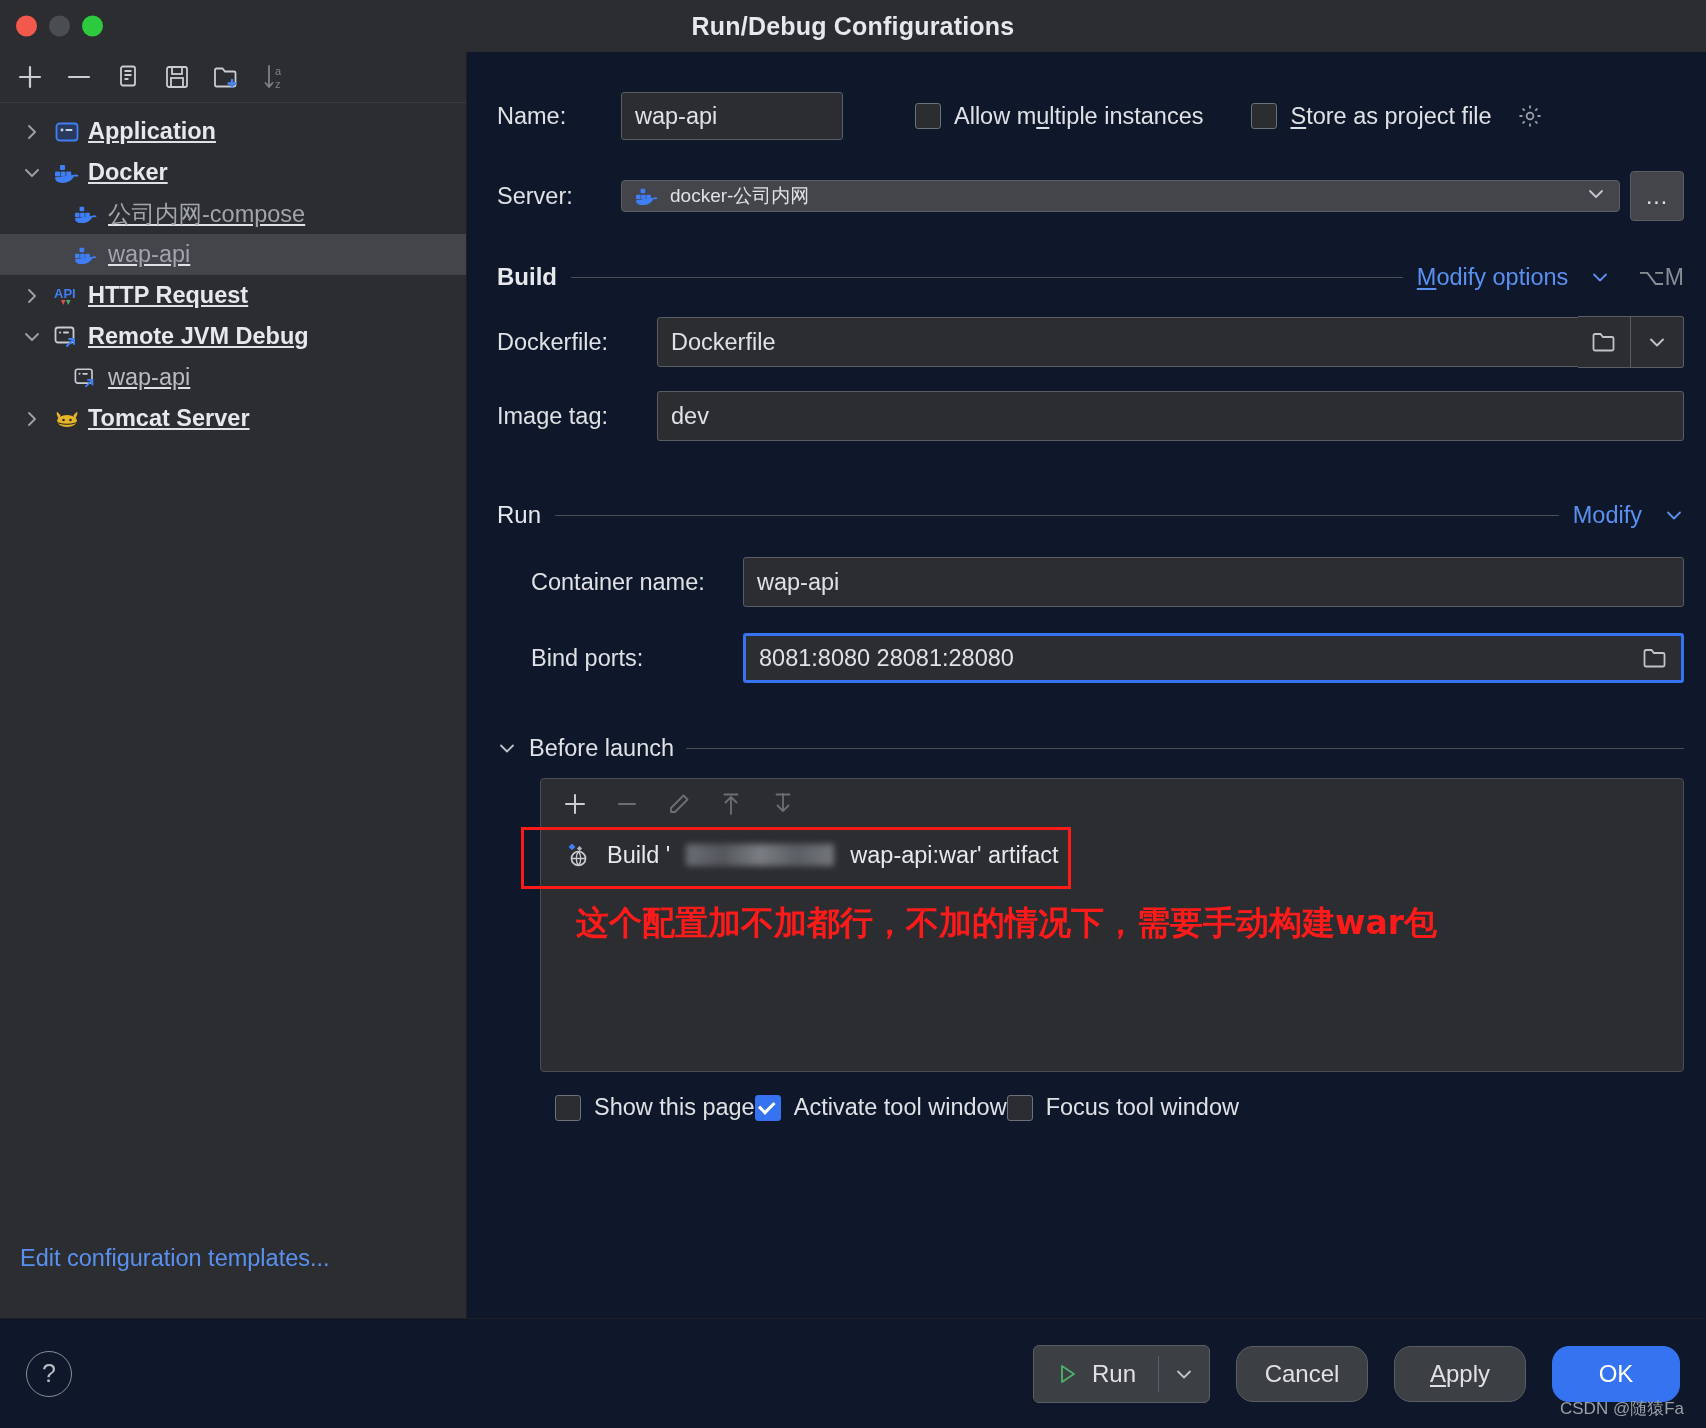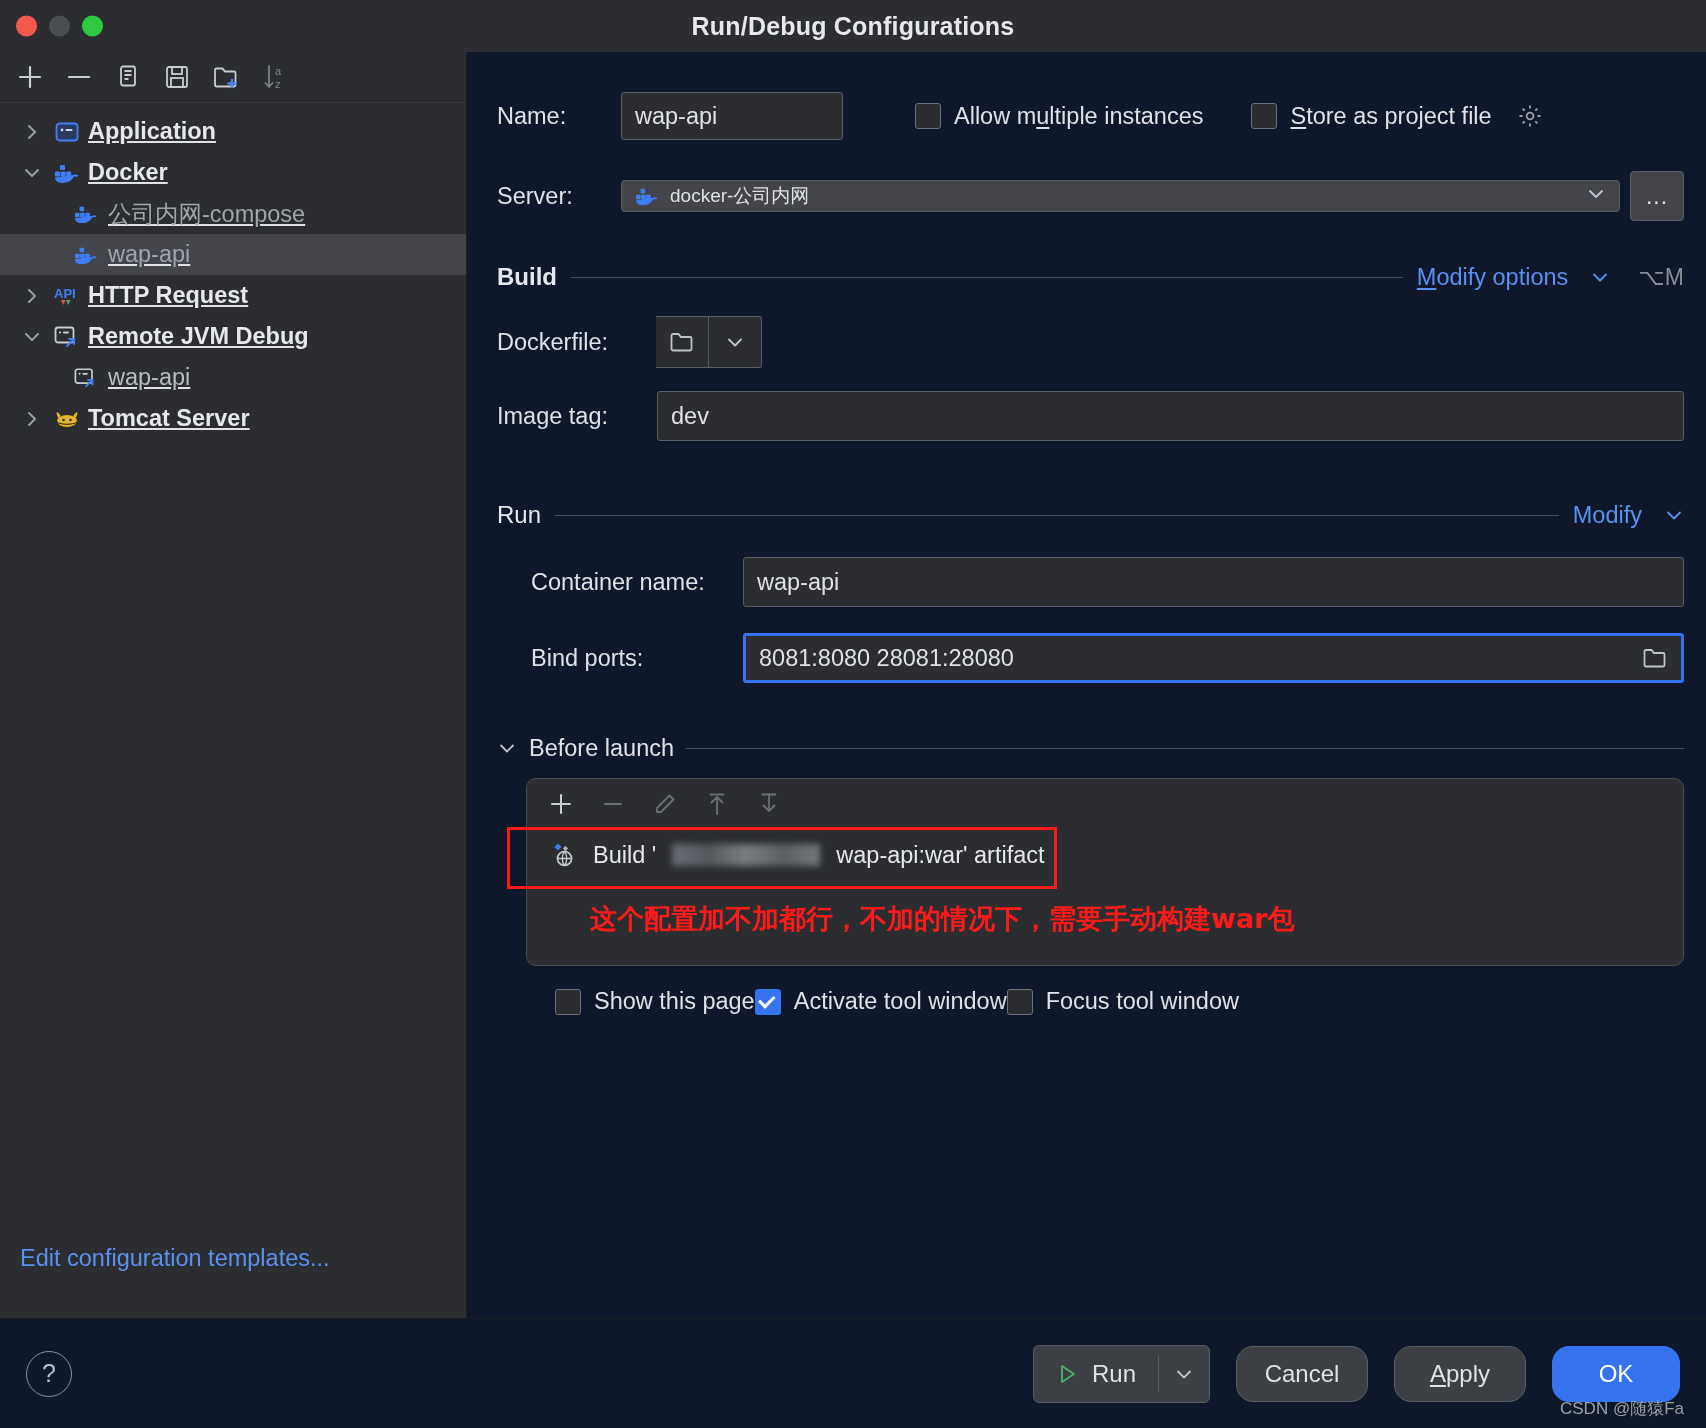--- a/index.html
+++ b/index.html
@@ -172,24 +172,24 @@
   .fld2 { margin-top: 24px; height: 52px; padding-left: 34px; }
   .fld2 .lbl { width: 212px; }
   .fld2 .input { flex: 1 1 auto; height: 50px; }
   .input.focused { border: 3px solid #3573f0; }
 
   
   .bl-head { display: flex; align-items: center; gap: 12px; margin-top: 48px; height: 32px; }
   .bl-chev { width: 20px; display: flex; align-items: center; }
   .bl-title { font-size: 23.5px; color: #dfe1e5; white-space: nowrap; }
   .bl-box {
-    margin-top: 14px; margin-left: 29px;
-    border: 1px solid #4a4d52; border-radius: 10px;
+    margin-top: 14px; margin-left: 43px;
+    border: 1px solid #4a4d52; border-radius: 4px;
     background: #2b2d30;
-    height: 188px;
+    height: 294px;
     position: relative;
   }
   .bl-toolbar { display: flex; align-items: center; gap: 4px; height: 50px; padding-left: 10px; }
   .bl-tb { width: 48px; height: 44px; display: flex; align-items: center; justify-content: center; cursor: pointer; }
   .bl-item {
     display: flex; align-items: center; gap: 14px;
     height: 52px; padding-left: 22px;
     font-size: 23.5px; color: #e6e8eb;
     white-space: nowrap;
   }
@@ -201,22 +201,22 @@
     vertical-align: middle;
     margin: 0 2px;
   }
   .redbox {
     position: absolute;
     border: 3px solid #ff1a1a;
     pointer-events: none;
   }
   .cn-note {
     position: absolute;
-    left: 63px; top: 122px;
-    color: #ff1a1a; font-size: 27px; font-weight: bold;
+    left: 35px; top: 122px;
+    color: #ff1a1a; font-size: 33px; font-weight: bold;
     white-space: nowrap;
     font-family: "DejaVu Sans", "Liberation Sans", sans-serif;
   }
 
   .cb-row { display: flex; align-items: center; margin-top: 22px; margin-left: 58px; }
 
   
   .footer {
     height: 110px; flex: 0 0 110px;
     border-top: 1px solid #1e1f22;
@@ -489,20 +489,21 @@
         <span style="display:flex;margin-left:8px;">
           <svg width="20" height="20" viewBox="0 0 20 20" fill="none" stroke="#5a91f0" stroke-width="1.8">
               <path d="M4 7.5l6 6 6-6" stroke-linecap="round" stroke-linejoin="round"></path>
             </svg>
         </span>
         <span class="shortcut">⌥M</span>
       </div>
 
       <div class="row fld">
         <div class="lbl">Dockerfile:</div>
+        <div class="input" style="border-radius:3px 0 0 3px">Dockerfile</div>
         <div class="attach-group">
           <div class="icon-btn">
             <svg width="28" height="26" viewBox="0 0 28 26" fill="none" stroke="#c0c4ca" stroke-width="1.8">
               <path d="M3.5 20V6.5A1.5 1.5 0 0 1 5 5h5.5l2.4 3h9.1A1.5 1.5 0 0 1 23.5 9.5V20A1.5 1.5 0 0 1 22 21.5H5A1.5 1.5 0 0 1 3.5 20z"></path>
             </svg>
           </div>
           <div class="sep"></div>
           <div class="icon-btn">
             <svg width="24" height="24" viewBox="0 0 24 24" fill="none" stroke="#c0c4ca" stroke-width="1.9">
                 <path d="M6 9.5l6 6 6-6" stroke-linecap="round" stroke-linejoin="round"></path>

